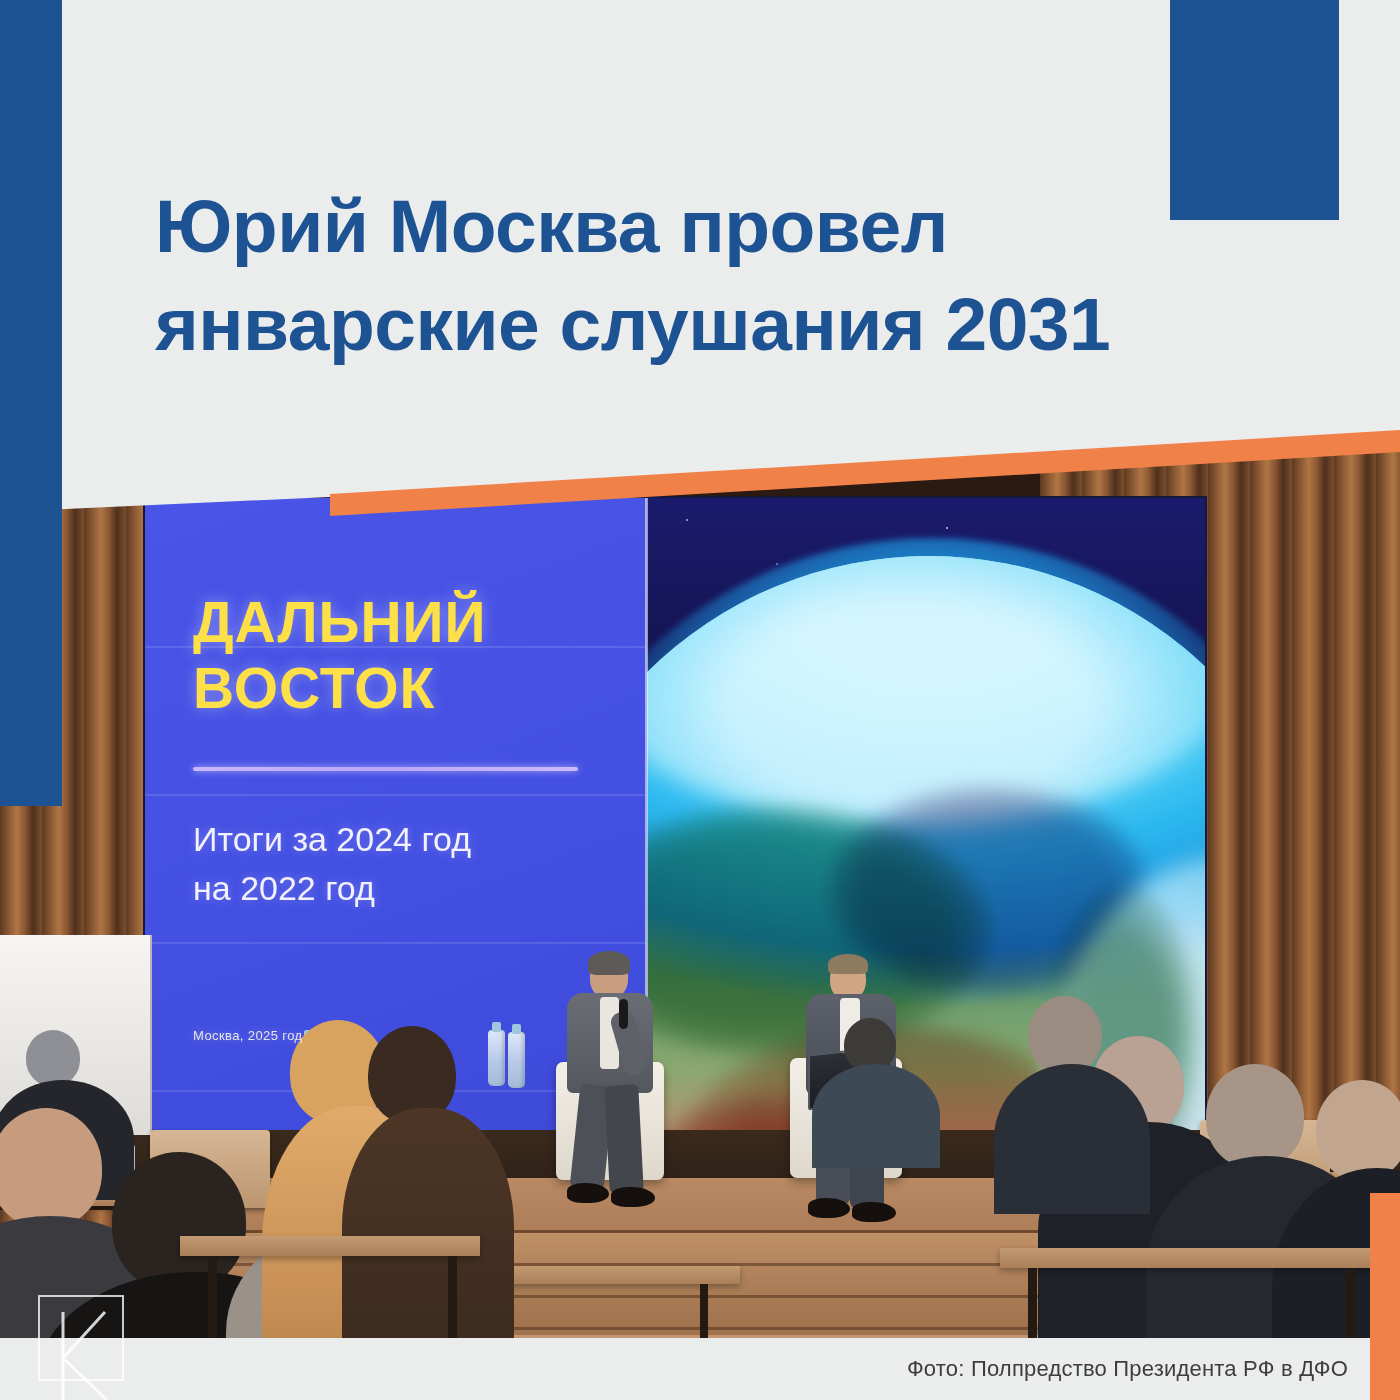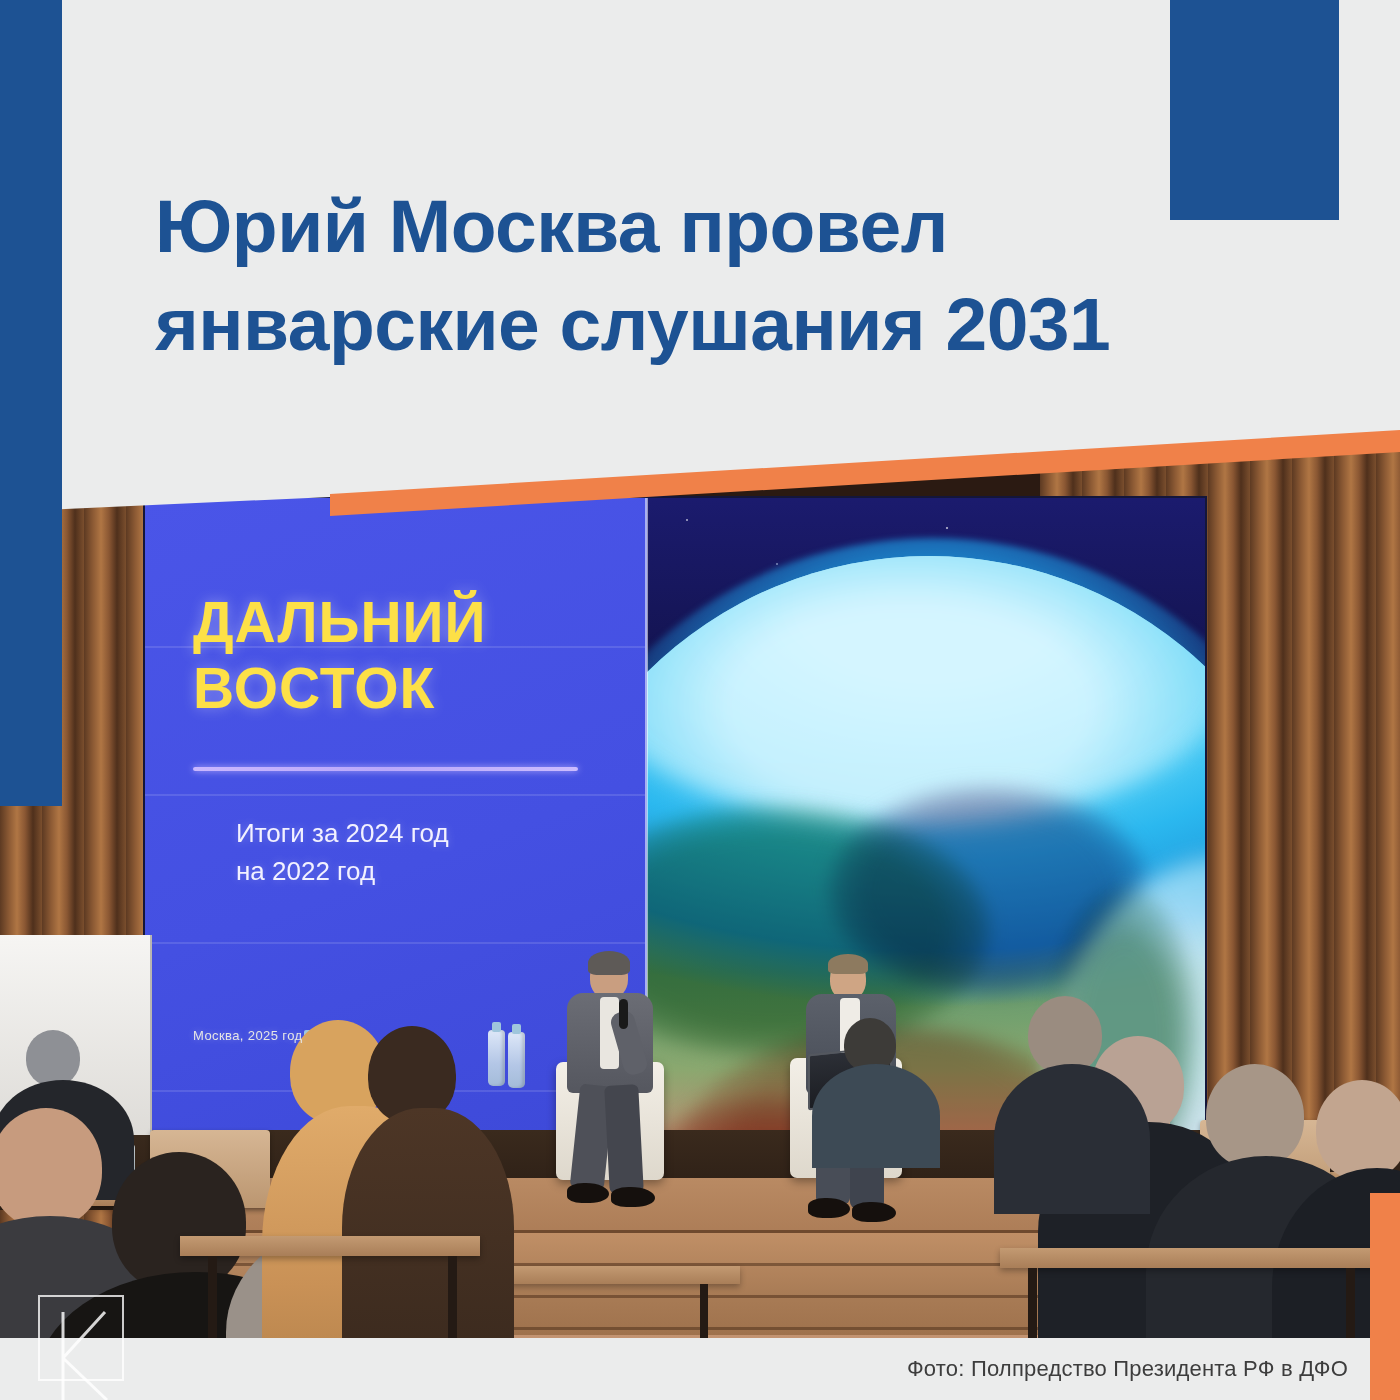--- a/index.html
+++ b/index.html
@@ -148,23 +148,22 @@
     color:#fde047; font-size:57px; font-weight:700;
     letter-spacing:1px; line-height:1.15;
     text-shadow:0 0 14px rgba(255,255,255,.35);
   }
   #slide-rule {
     margin-top:46px; height:4px; width:385px; border-radius:3px;
     background:linear-gradient(90deg,#c9b7ff,#b9a8fa,#cbbcff);
     box-shadow:0 0 7px rgba(205,190,255,.85);
   }
   #slide-sub {
-    margin-top:44px; color:#f2f1ff; font-size:26px; line-height:1.45;
+    margin-top:44px; color:#f2f1ff; font-size:34px; line-height:1.45;
     text-shadow:0 0 8px rgba(255,255,255,.25);
-    margin-left:43px;
   }
   #slide-place {
     position:absolute; left:48px; top:530px;
     color:#e5e5e5; font-size:13px; letter-spacing:.4px;
     text-shadow:0 0 6px rgba(255,255,255,.3);
     z-index:4;
   }
 
   
   #stage-front {

